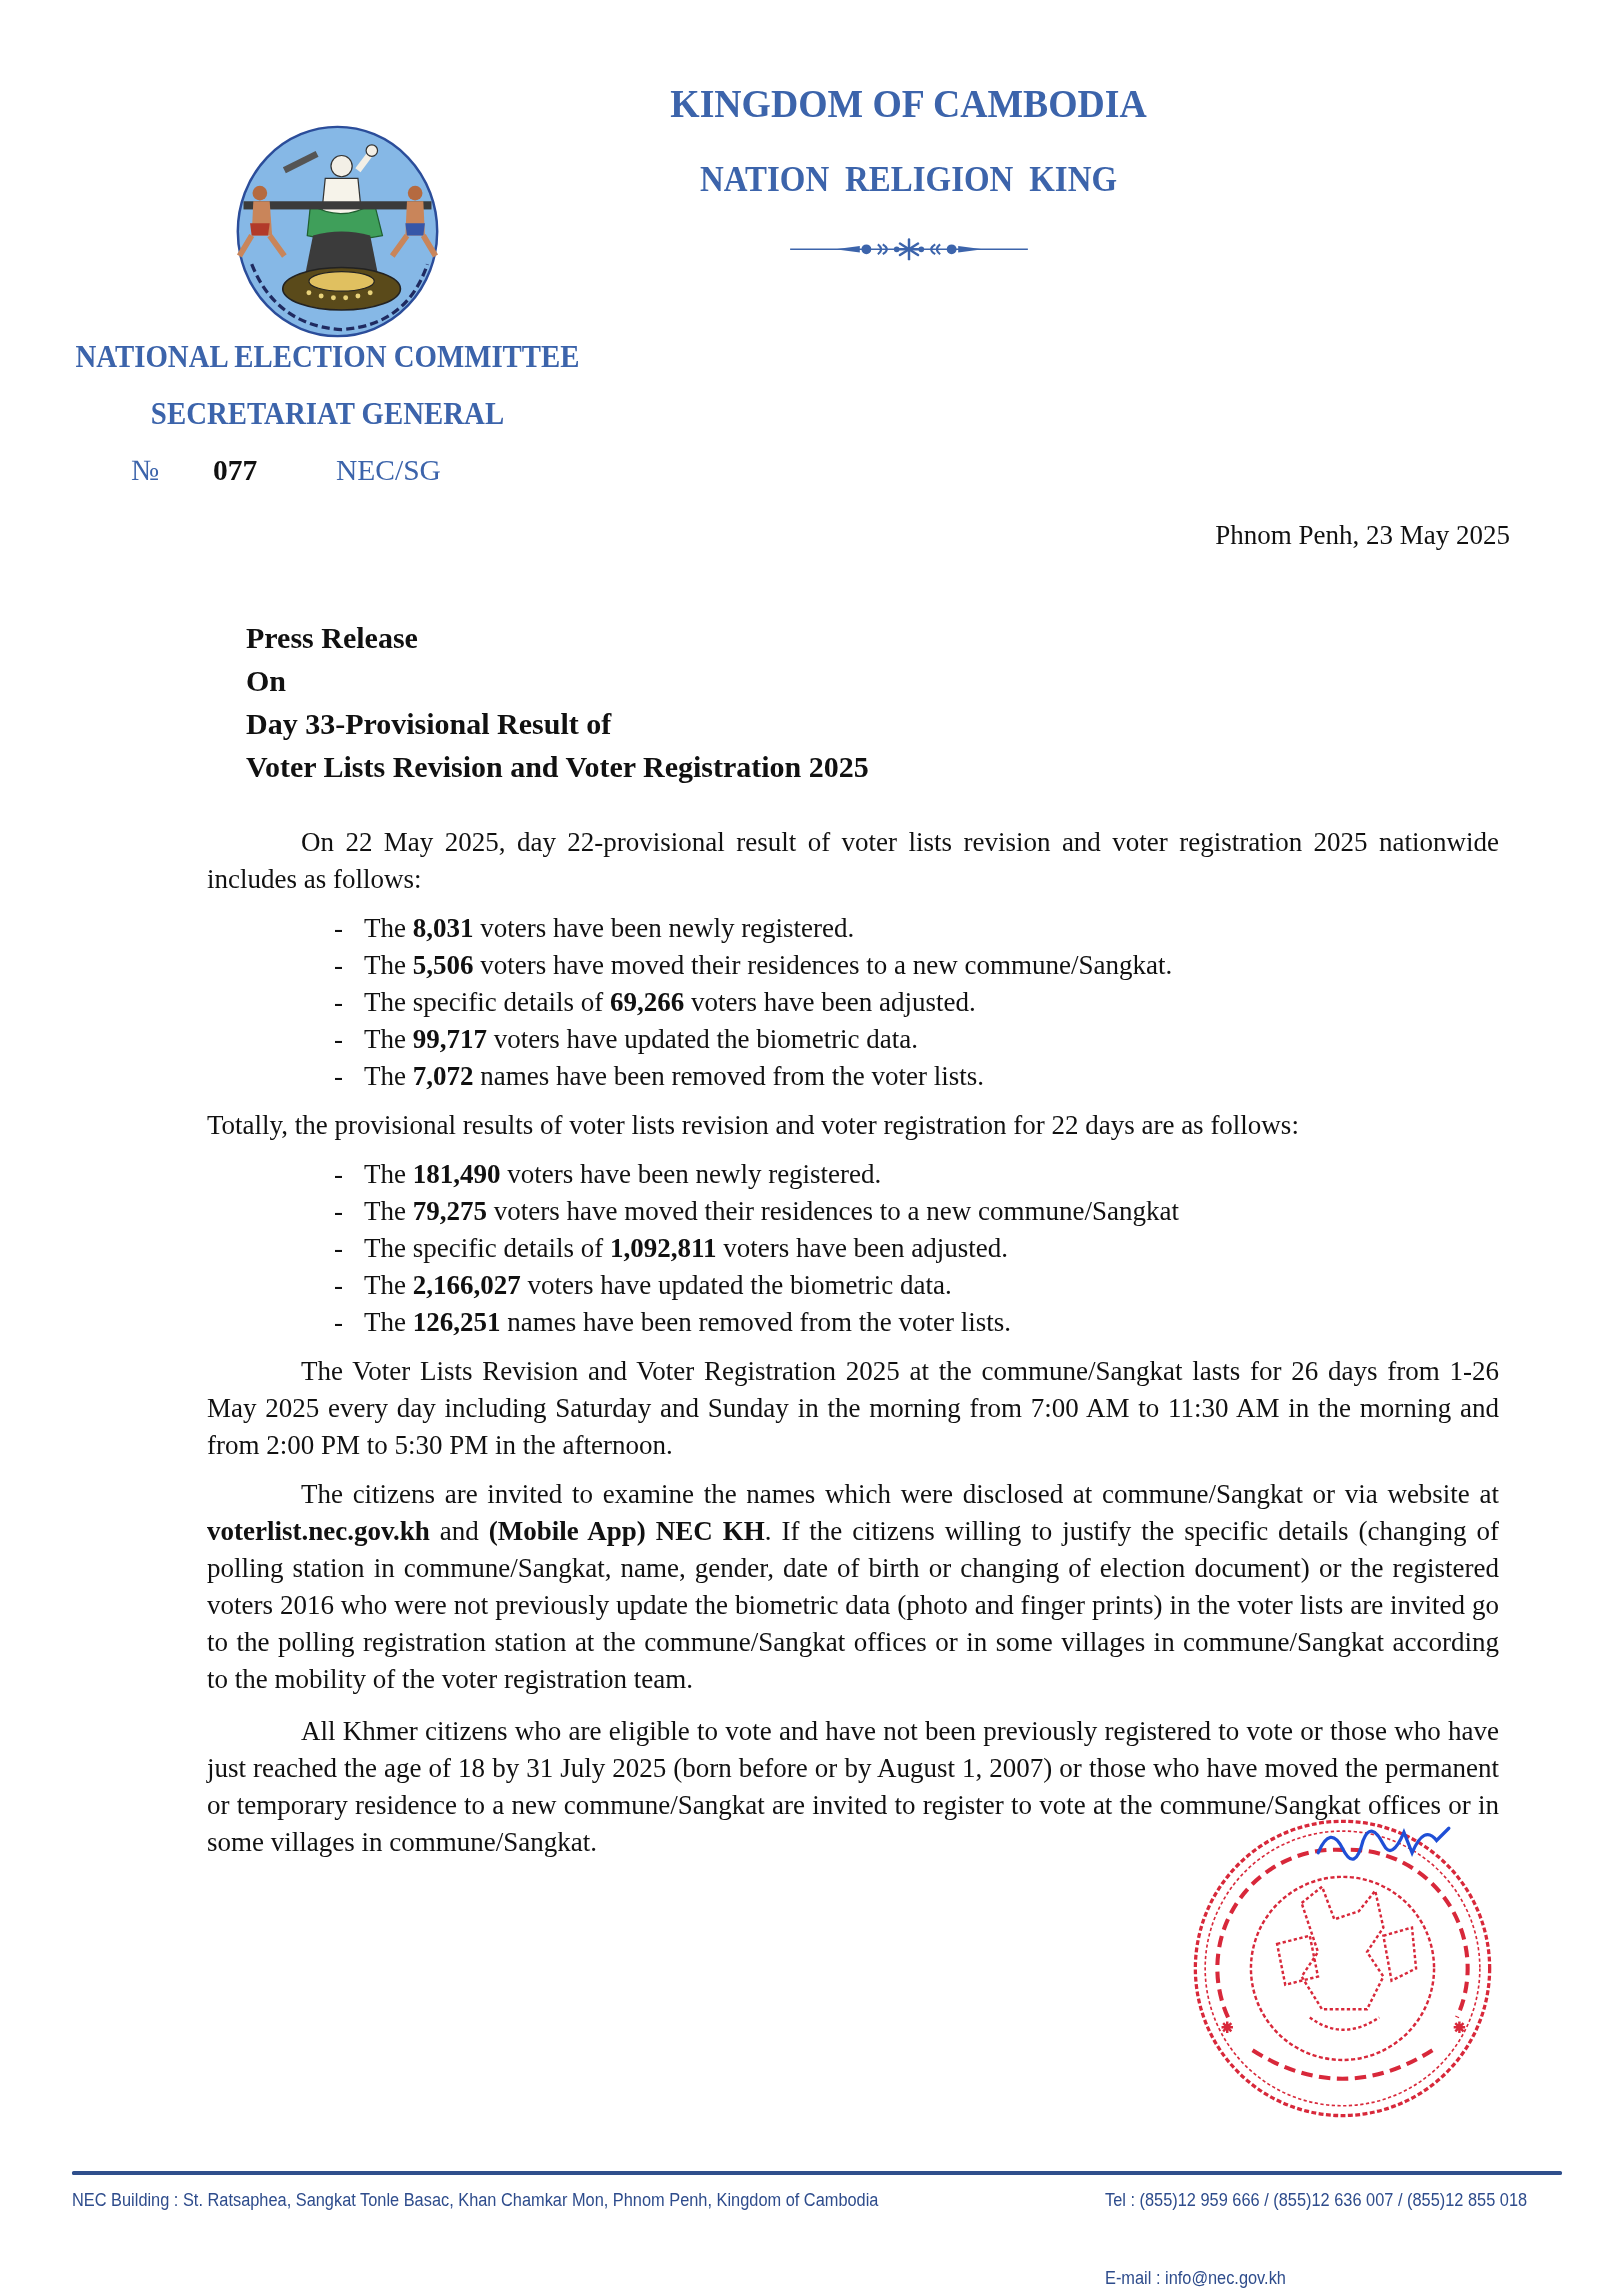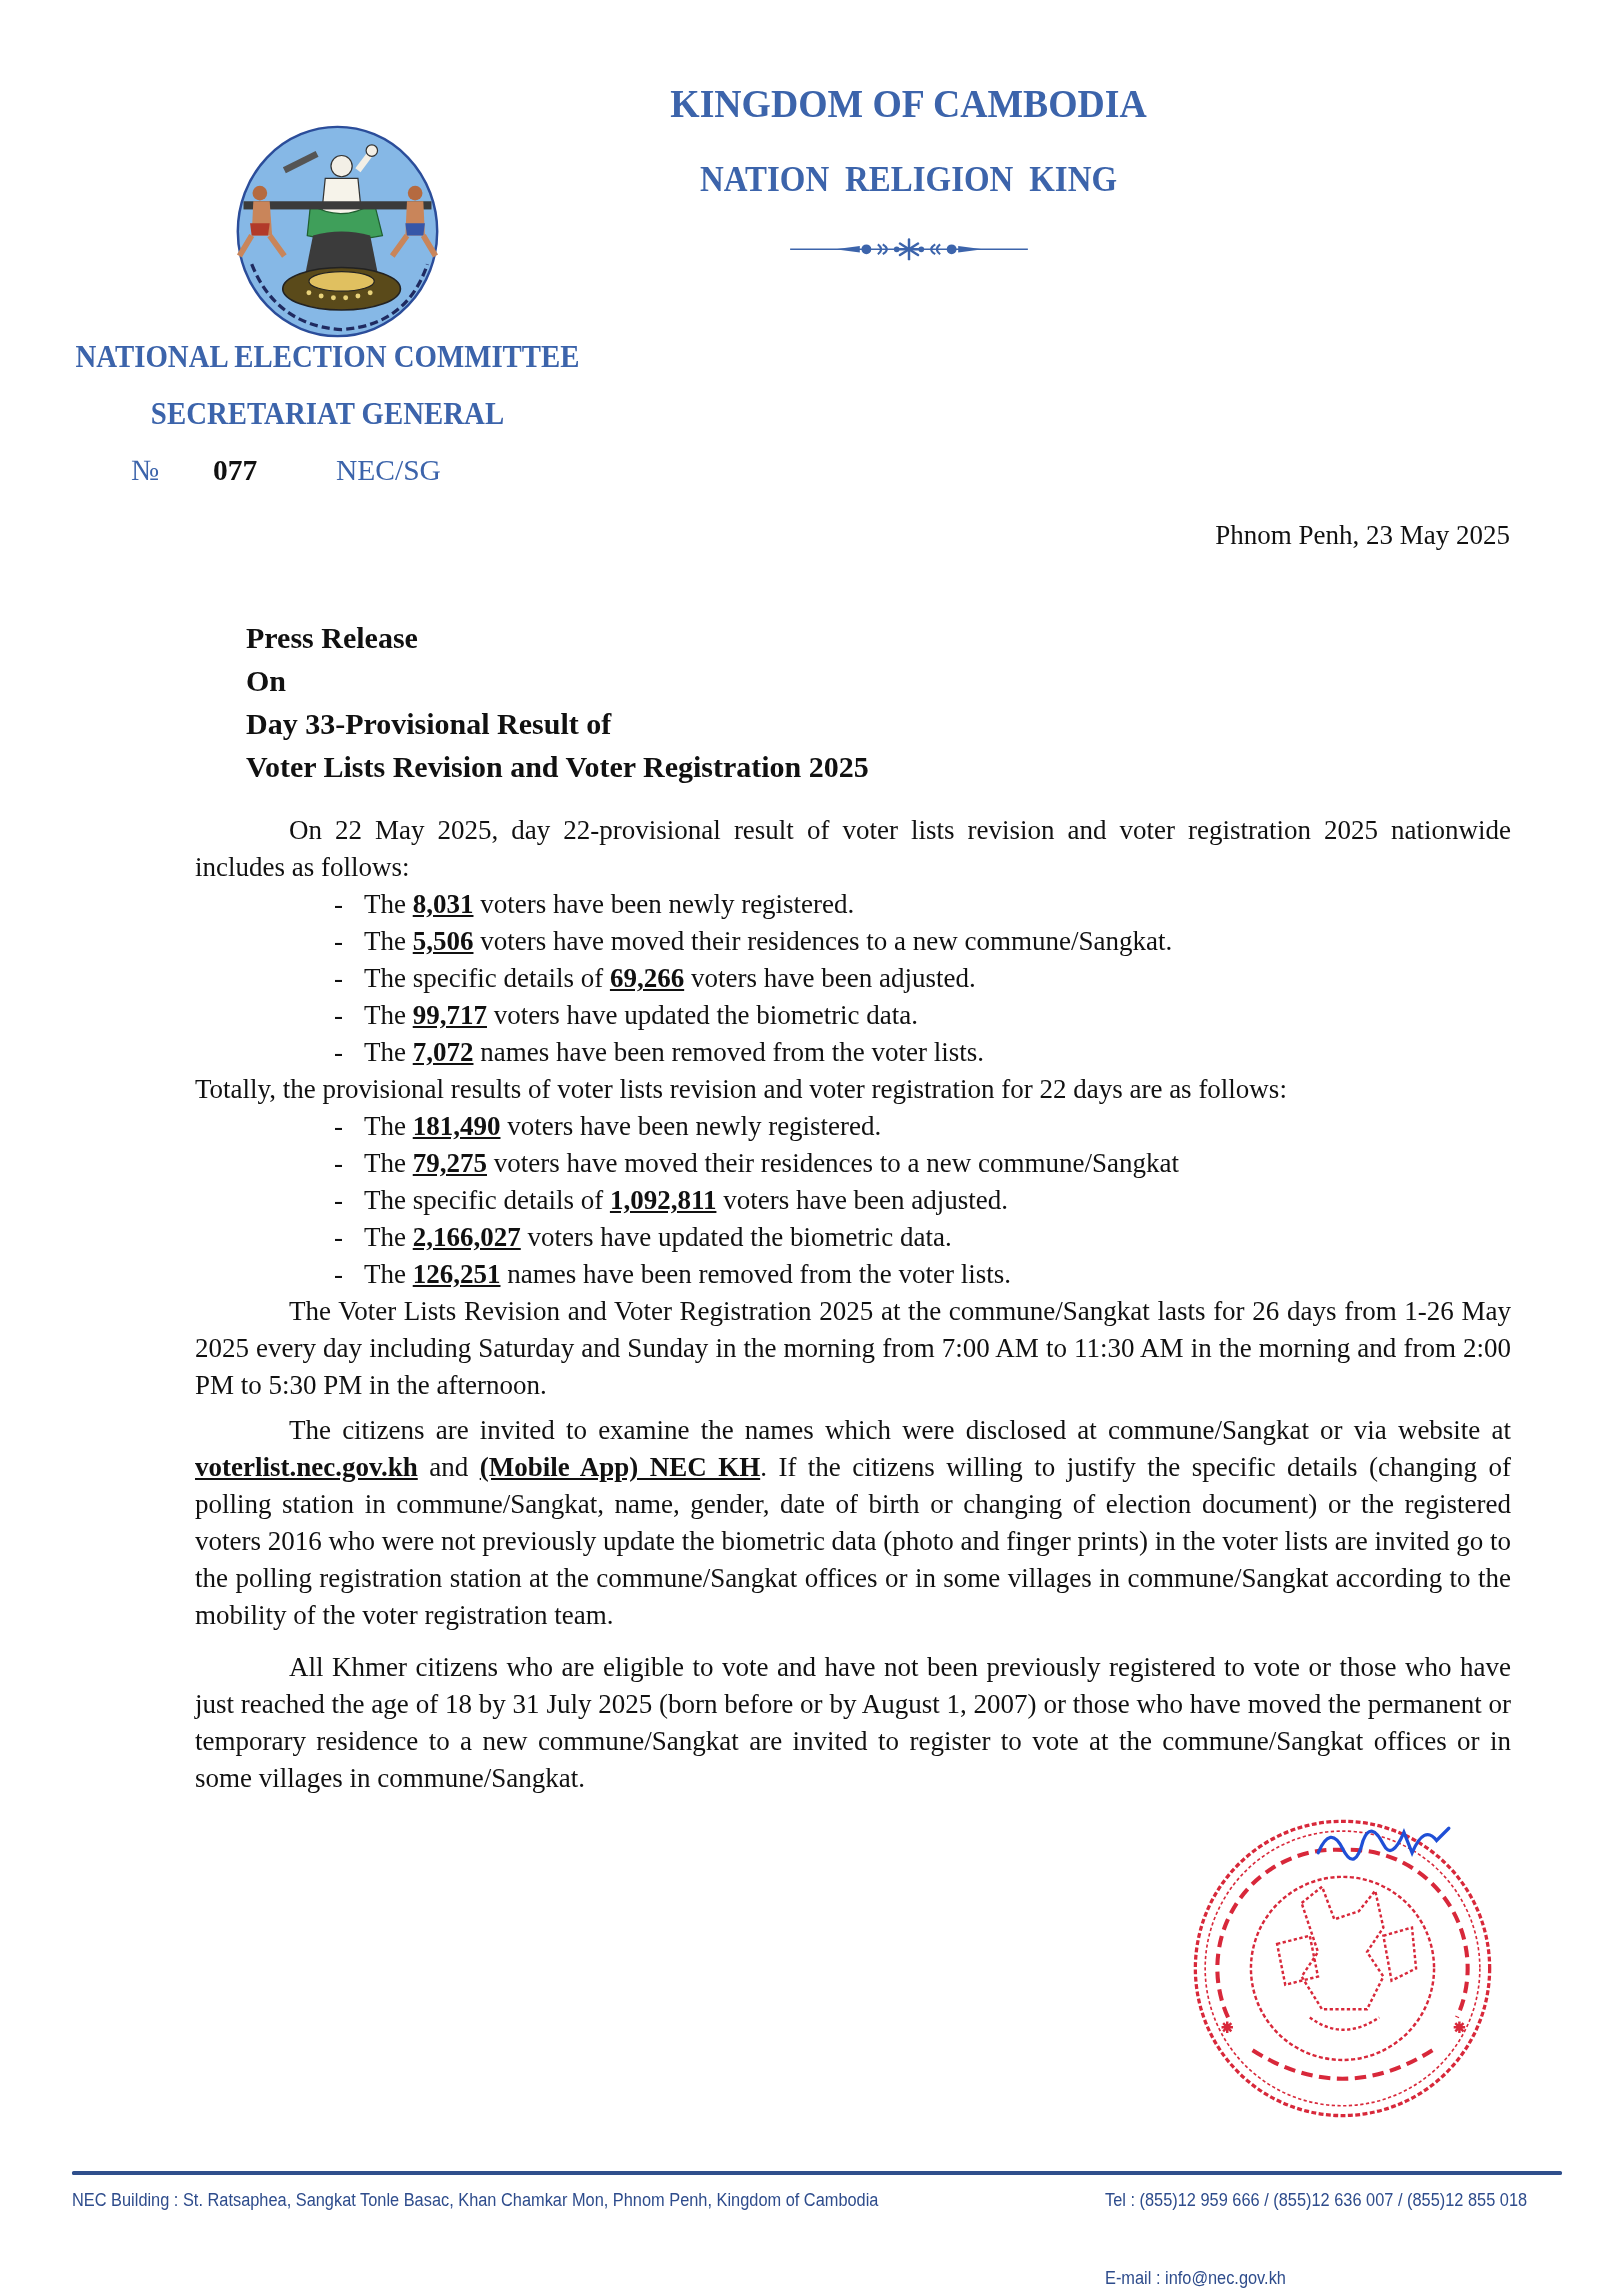--- a/index.html
+++ b/index.html
@@ -17,26 +17,26 @@
   .org1 { top: 339px; font-size: 31px; transform: scaleX(0.93); }
   .org2 { top: 396px; font-size: 31px; transform: scaleX(0.93); }
   .refline { top: 454px; left: 131px; font-size: 29.5px; font-family: Liberation Serif, serif; }
   .refline span { display: inline-block; }
   .ref-no { width: 82px; }
   .ref-num { width: 123px; color: #111; font-weight: bold; }
   .date { right: 113px; top: 514px; font-size: 27px; margin-top: 6px; }
   .title-block { left: 246px; width: 1212px; top: 616px; text-align: left; font-weight: bold;
                  font-size: 30px; line-height: 43px; }
   .body { left: 195px; width: 1316px; font-size: 27px; line-height: 37px; text-align: justify; }
-  .body p { margin: 0; }
+  .body p { margin: 12px; }
   .indent { text-indent: 94px; }
   .bullets { margin: 0; padding: 0; list-style: none; }
   .bullets li { position: relative; padding-left: 169px; }
   .bullets li .dash { position: absolute; left: 139px; }
-  b { font-weight: bold; text-decoration: underline; }
+  b { font-weight: bold; }
   .seal { left: 1179px; top: 1813px; width: 327px; height: 319px; }
   .footer-rule { left: 72px; top: 2171px; width: 1490px; height: 4.1px; background: #2f4f8c; border-radius: 1.6px; }
   .footer { font-family: "Liberation Sans", "DejaVu Sans", sans-serif; color: #2e4c8c; font-size: 17.6px; }
   .footer-addr { left: 72px; top: 2190px; transform: scaleX(0.93); transform-origin: left; }
   .footer-tel { left: 1105px; top: 2190px; transform: scaleX(0.93); transform-origin: left; }
   .footer-mail { left: 1105px; top: 2268px; transform: scaleX(0.93); transform-origin: left; }
   .signature { left: 1314px; top: 1816px; width: 139px; height: 49px; }
 </style>
 </head>
 <body>

